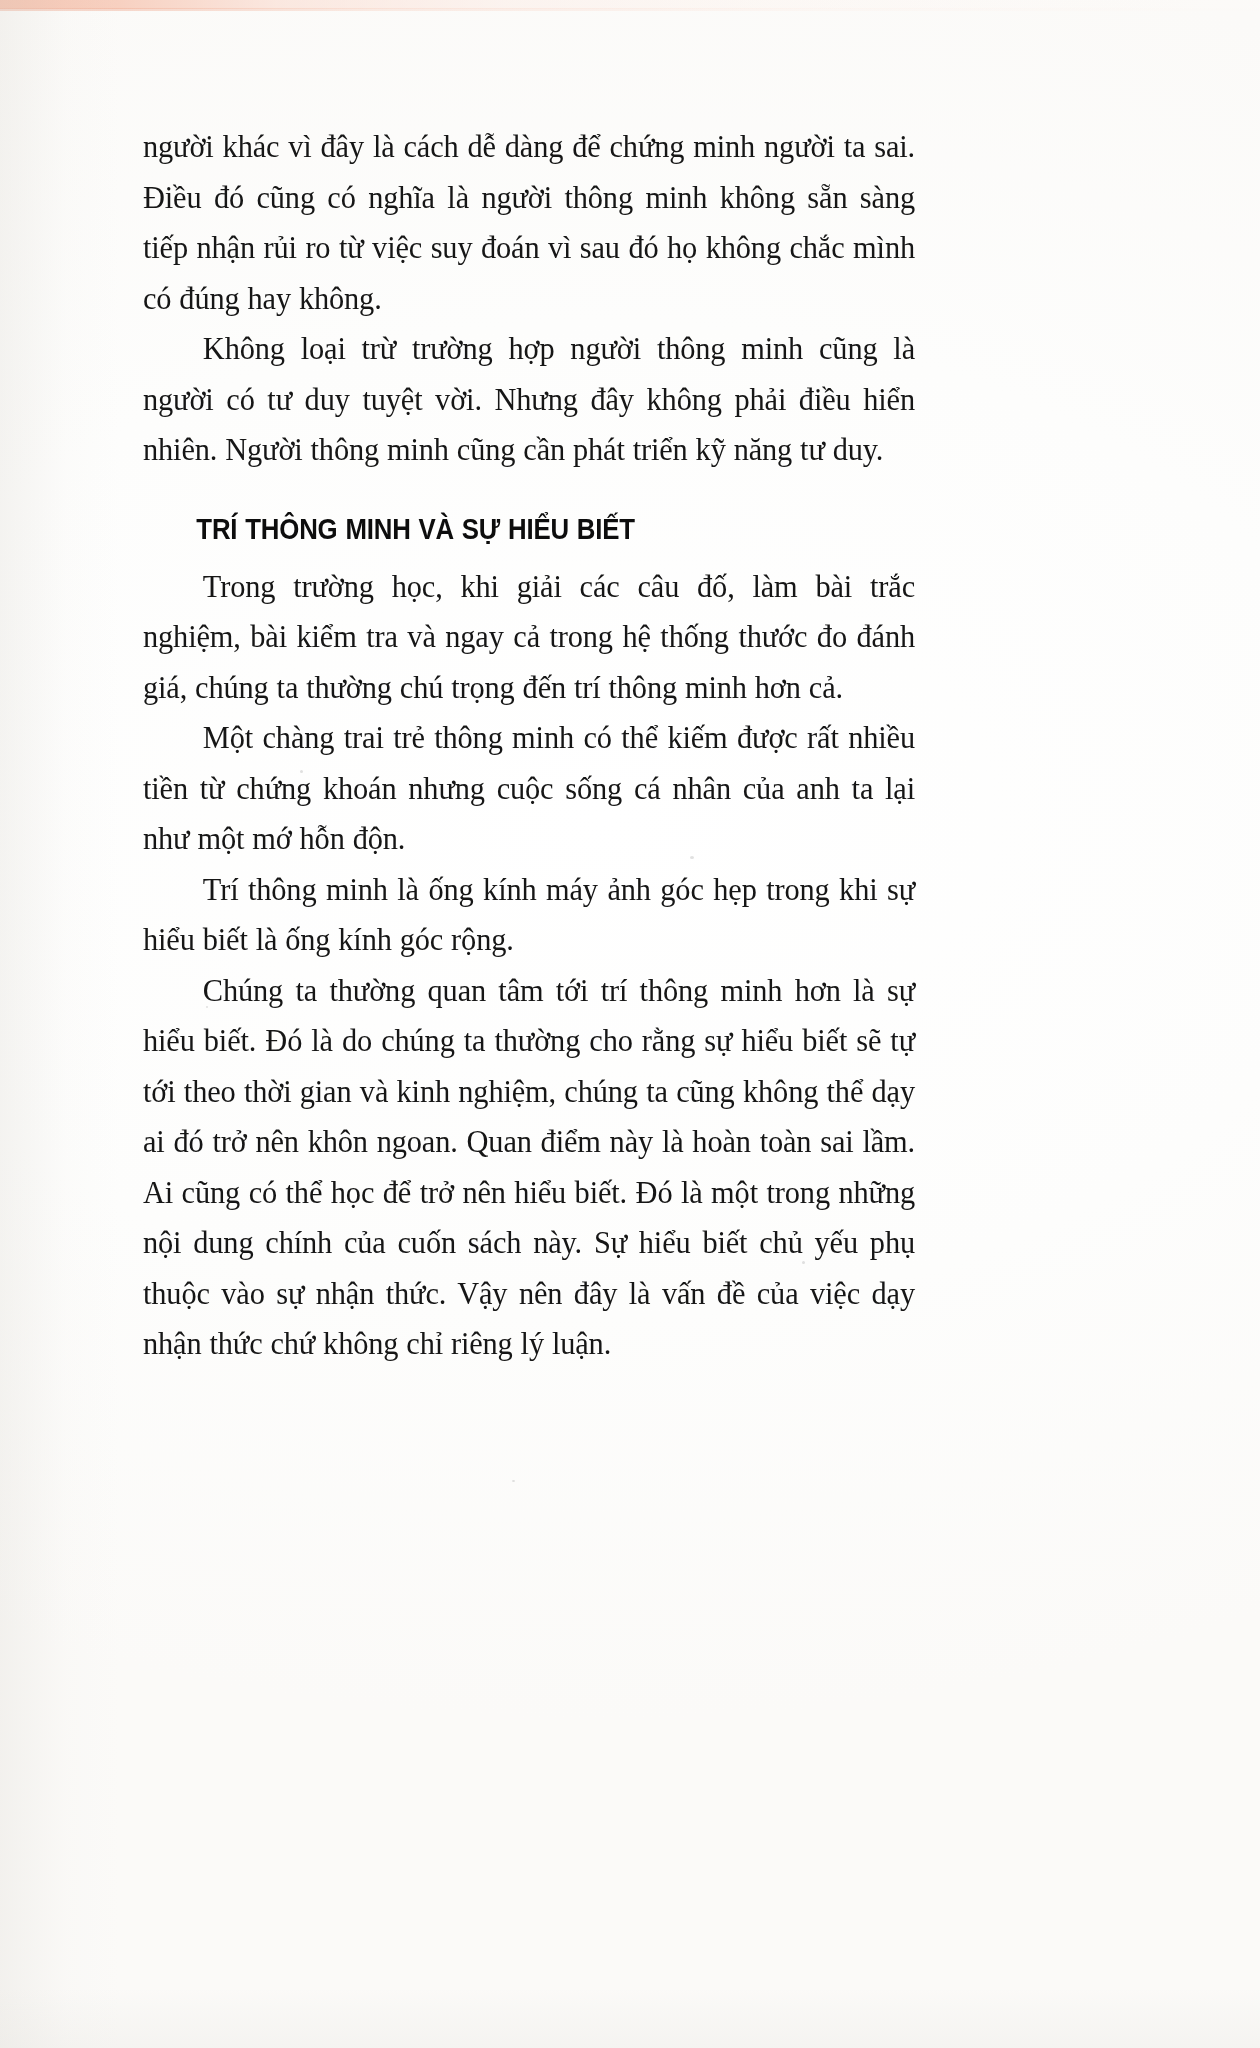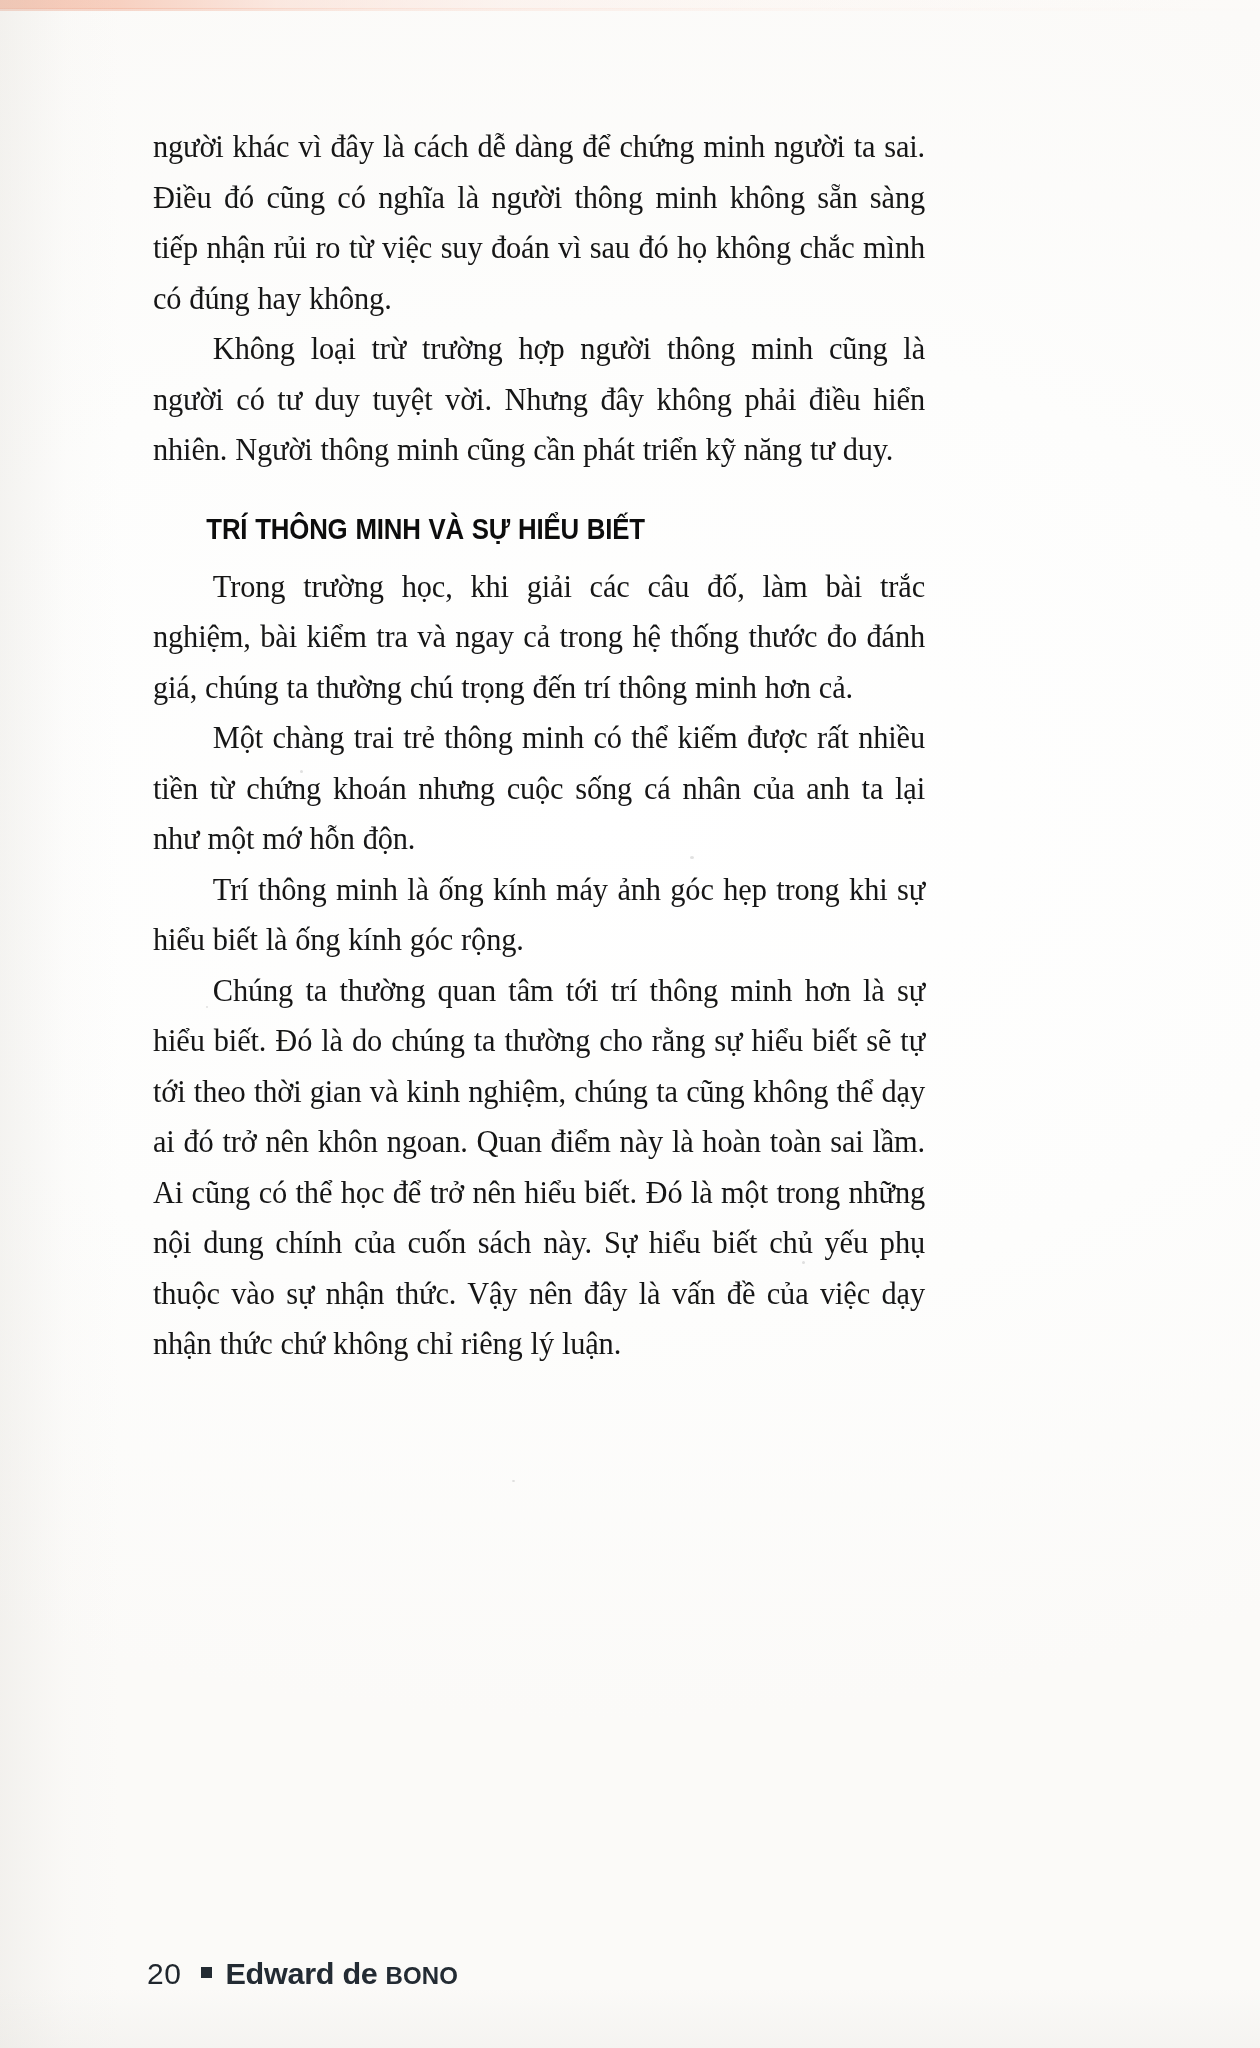--- a/index.html
+++ b/index.html
@@ -67,21 +67,20 @@
     background: linear-gradient(to top, rgba(228,226,221,0.28) 0%, rgba(255,255,255,0) 100%);
     pointer-events: none;
   }
 
   
   .text-column {
     position: absolute;
     left: 143px;
     top: 122px;
     width: 800px;
-    margin-left: 10px;
   }
 
   p.body-para {
     margin: 0;
     font-size: 31.5px;
     line-height: 50.5px;
     color: #161616;
     text-align: justify;
     text-justify: inter-word;
     letter-spacing: -0.15px;
@@ -198,20 +197,14 @@
     <p class="body-para indent">Trong trường học, khi giải các câu đố, làm bài trắc nghiệm, bài kiểm tra và ngay cả trong hệ thống thước đo đánh giá, chúng ta thường chú trọng đến trí thông minh hơn cả.</p>
 
     <p class="body-para indent">Một chàng trai trẻ thông minh có thể kiếm được rất nhiều tiền từ chứng khoán nhưng cuộc sống cá nhân của anh ta lại như một mớ hỗn độn.</p>
 
     <p class="body-para indent">Trí thông minh là ống kính máy ảnh góc hẹp trong khi sự hiểu biết là ống kính góc rộng.</p>
 
     <p class="body-para indent">Chúng ta thường quan tâm tới trí thông minh hơn là sự hiểu biết. Đó là do chúng ta thường cho rằng sự hiểu biết sẽ tự tới theo thời gian và kinh nghiệm, chúng ta cũng không thể dạy ai đó trở nên khôn ngoan. Quan điểm này là hoàn toàn sai lầm. Ai cũng có thể học để trở nên hiểu biết. Đó là một trong những nội dung chính của cuốn sách này. Sự hiểu biết chủ yếu phụ thuộc vào sự nhận thức. Vậy nên đây là vấn đề của việc dạy nhận thức chứ không chỉ riêng lý luận.</p>
 
   </div>
 
-  <div class="footer">
-    <span class="page-number">20</span>
-    <span class="sep-square"></span>
-    <span class="author-first">Edward de</span>
-    <span class="author-last">BONO</span>
-  </div>
 
 </div>
 
 </body></html>

